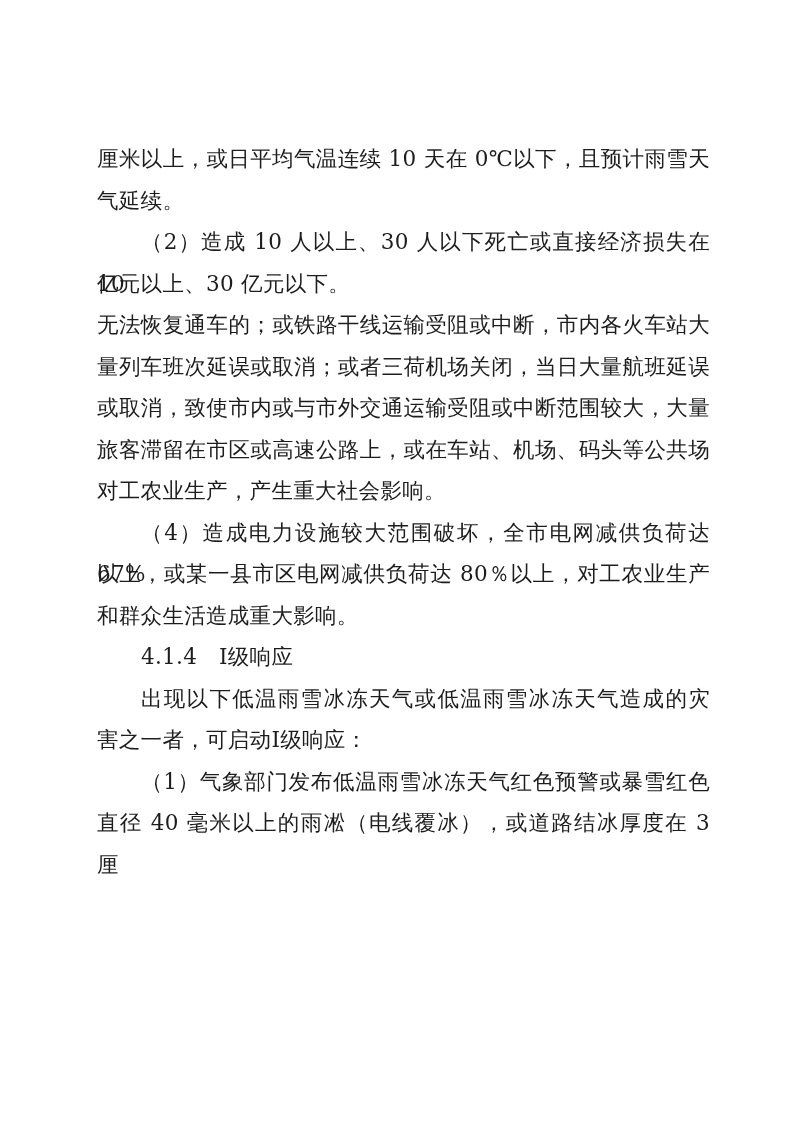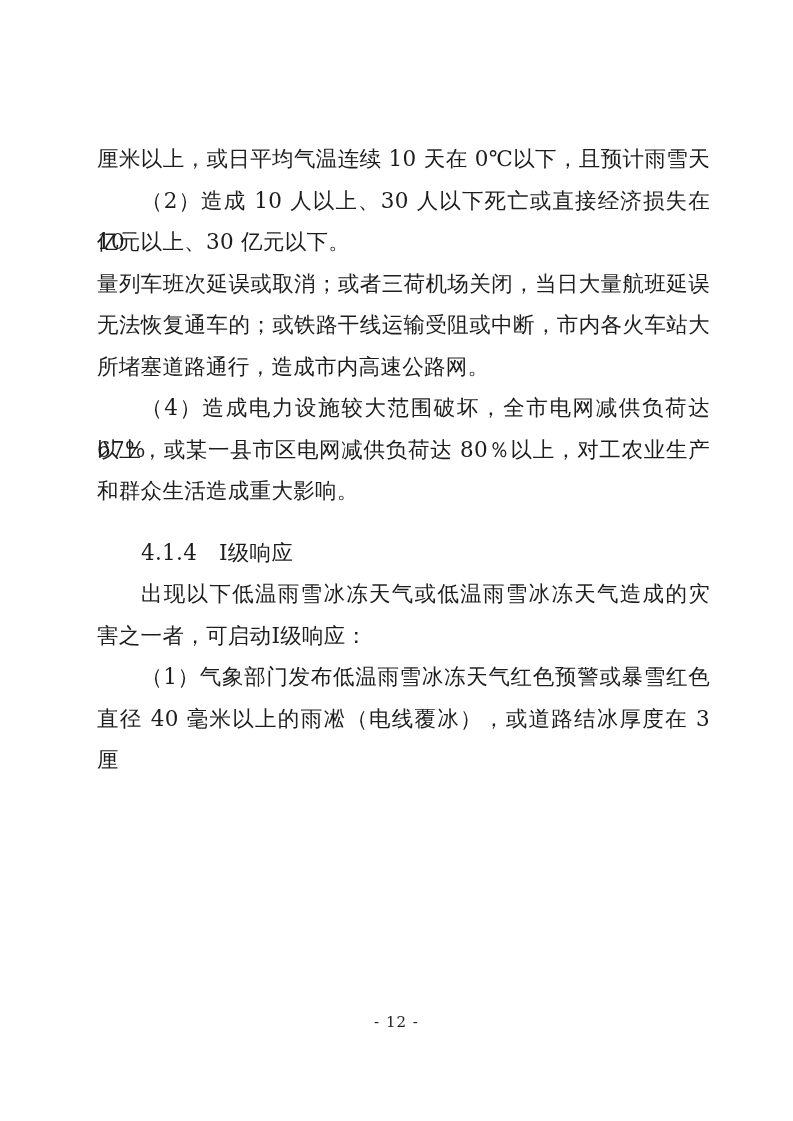--- a/index.html
+++ b/index.html
@@ -31,47 +31,48 @@
     letter-spacing: 0.3px;
   }
   .line.fill {
     text-align-last: justify;
   }
   .line.indent {
     text-indent: 44px;
   }
   .line.heading {
     font-weight: normal;
-    margin-top: 20px;
   }
   .footer {
     position: absolute;
     top: 1013px;
     left: 0;
     width: 100%;
     text-align: center;
     font-size: 15px;
     letter-spacing: 1px;
     color: #1d1d1d;
   }
 </style>
 </head>
 <body>
 
 <div class="page">
   <div class="content" id="document-text">
       <div class="line fill">厘米以上，或日平均气温连续 10 天在 0℃以下，且预计雨雪天</div>
+      <div class="line">气延续。</div>
       <div class="line indent fill">（2）造成 10 人以上、30 人以下死亡或直接经济损失在 10</div>
       <div class="line">亿元以上、30 亿元以下。</div>
+      <div class="line fill">无法恢复通车的；或铁路干线运输受阻或中断，市内各火车站大</div>
       <div class="line fill">量列车班次延误或取消；或者三荷机场关闭，当日大量航班延误</div>
-      <div class="line fill">无法恢复通车的；或铁路干线运输受阻或中断，市内各火车站大</div>
-      <div class="line">所堵塞道路通行，造成市内高速公路网。</div>
+      <div class="line fill">或取消，致使市内或与市外交通运输受阻或中断范围较大，大量</div>
+      <div class="line fill">旅客滞留在市区或高速公路上，或在车站、机场、码头等公共场</div>
+      <div class="line">对工农业生产，产生重大社会影响。</div>
       <div class="line indent fill">（4）造成电力设施较大范围破坏，全市电网减供负荷达 67%</div>
       <div class="line fill">以上，或某一县市区电网减供负荷达 80％以上，对工农业生产</div>
       <div class="line">和群众生活造成重大影响。</div>
       <div class="line heading indent">4.1.4　Ⅰ级响应</div>
       <div class="line indent fill">出现以下低温雨雪冰冻天气或低温雨雪冰冻天气造成的灾</div>
       <div class="line">害之一者，可启动Ⅰ级响应：</div>
       <div class="line indent fill">（1）气象部门发布低温雨雪冰冻天气红色预警或暴雪红色</div>
       <div class="line fill">直径 40 毫米以上的雨凇（电线覆冰），或道路结冰厚度在 3 厘</div>
     </div>
-  <div class="footer">- 12 -</div>
 </div>
 
 </body></html>

